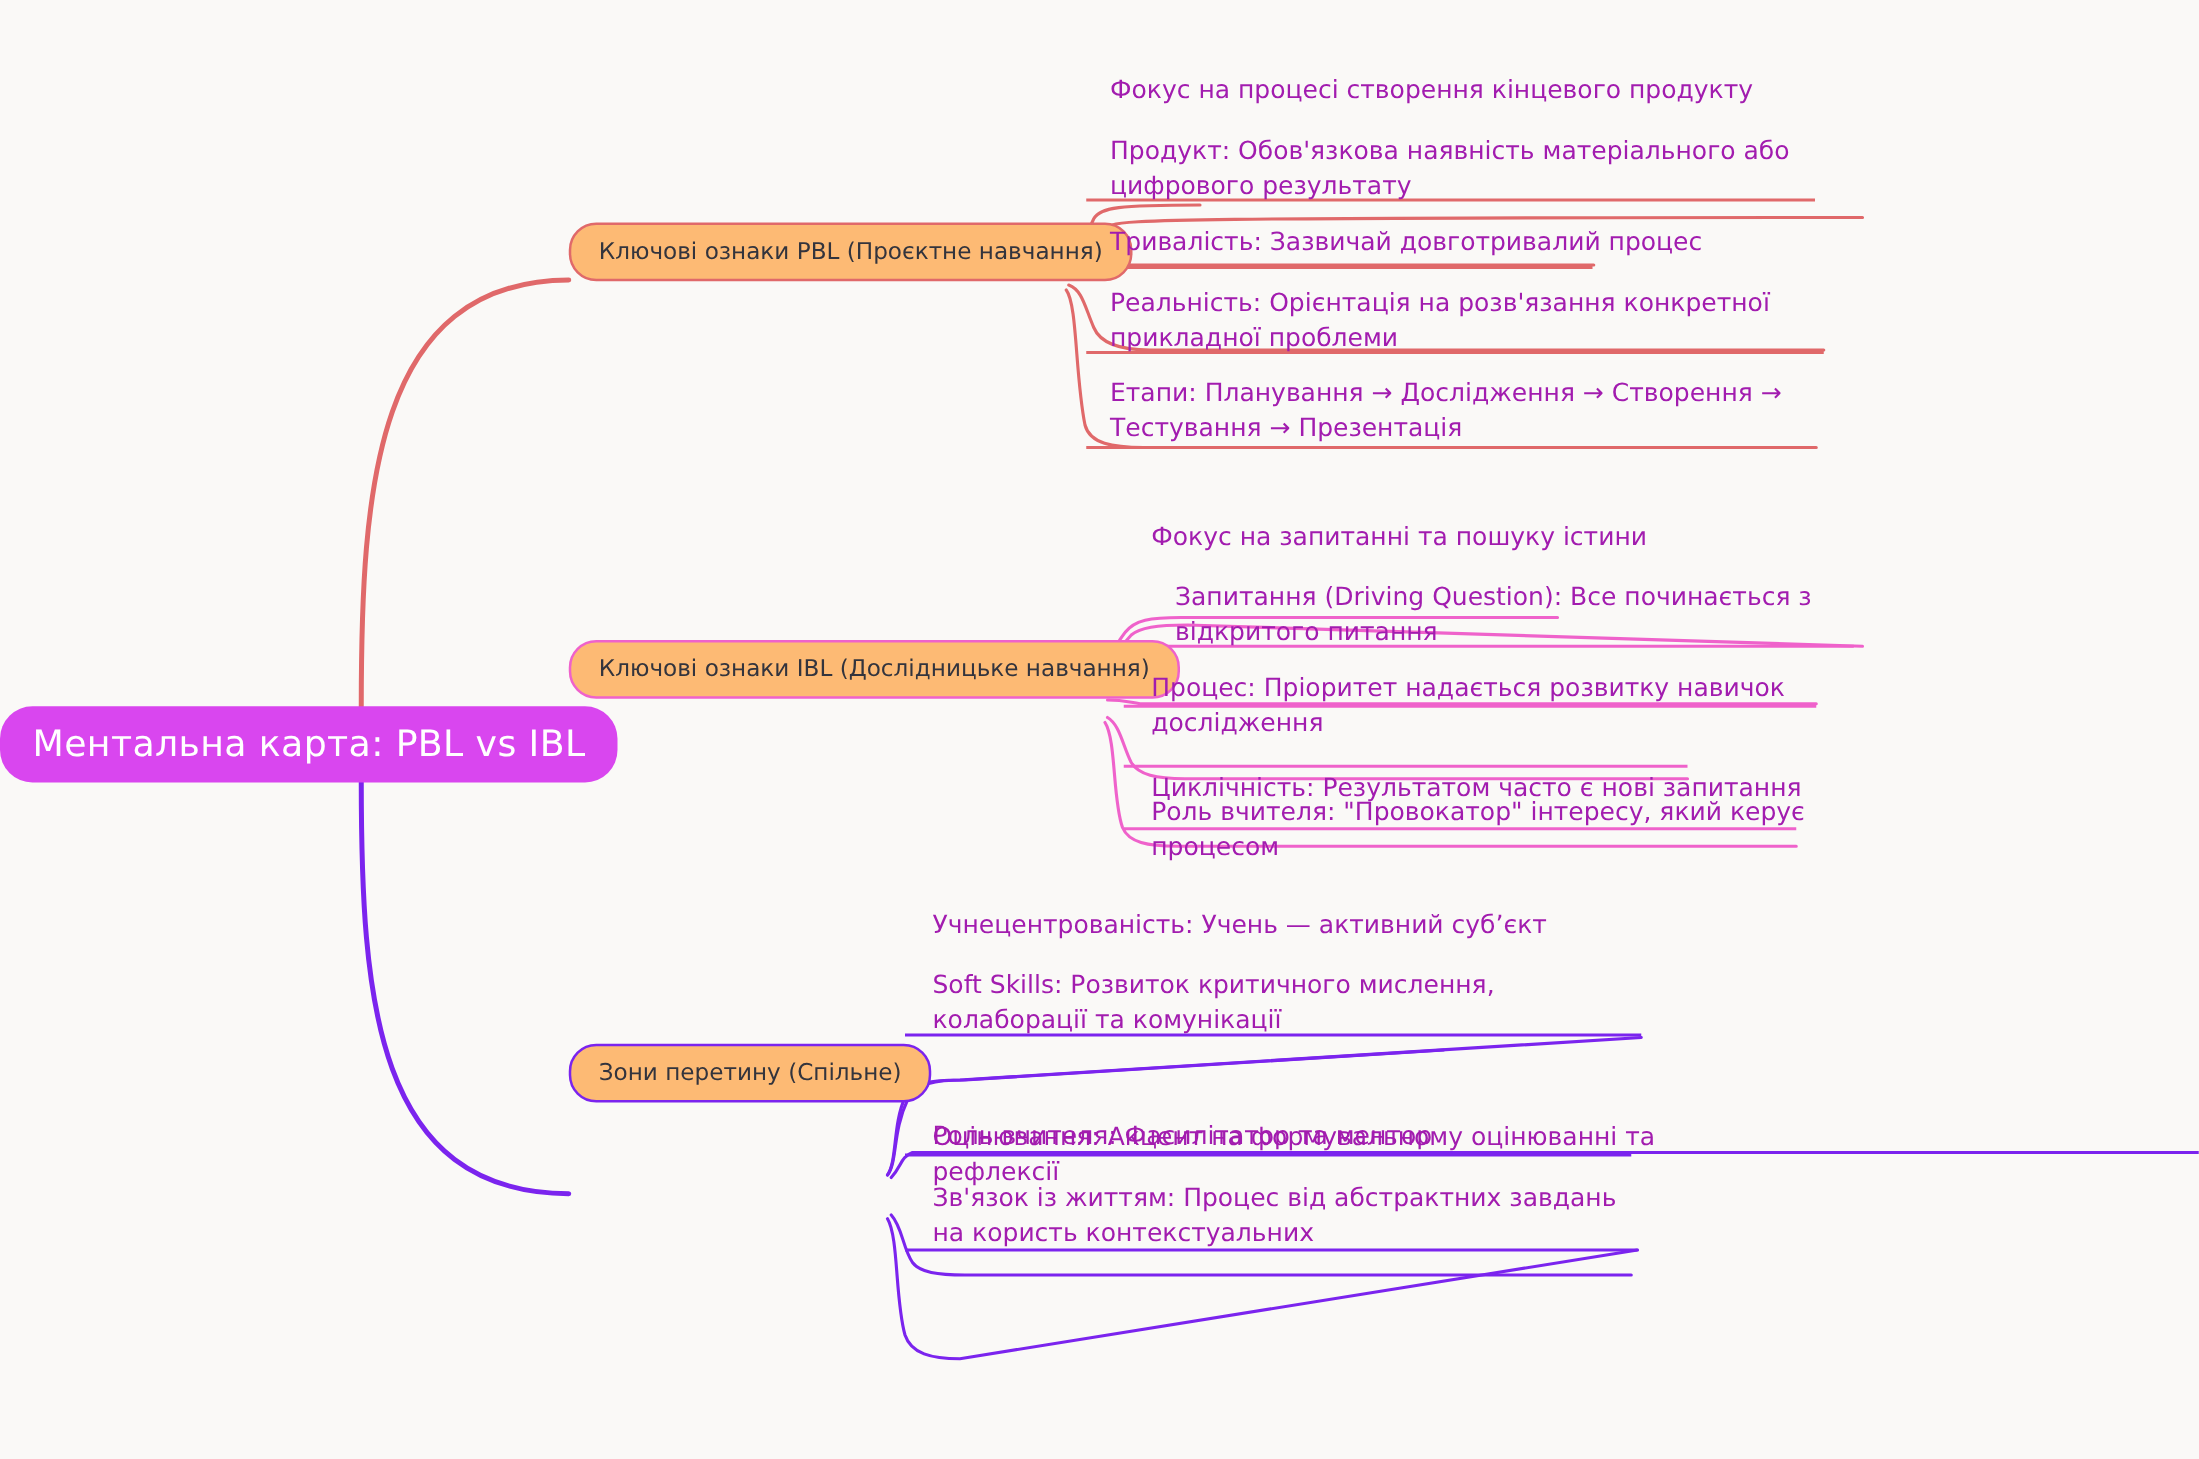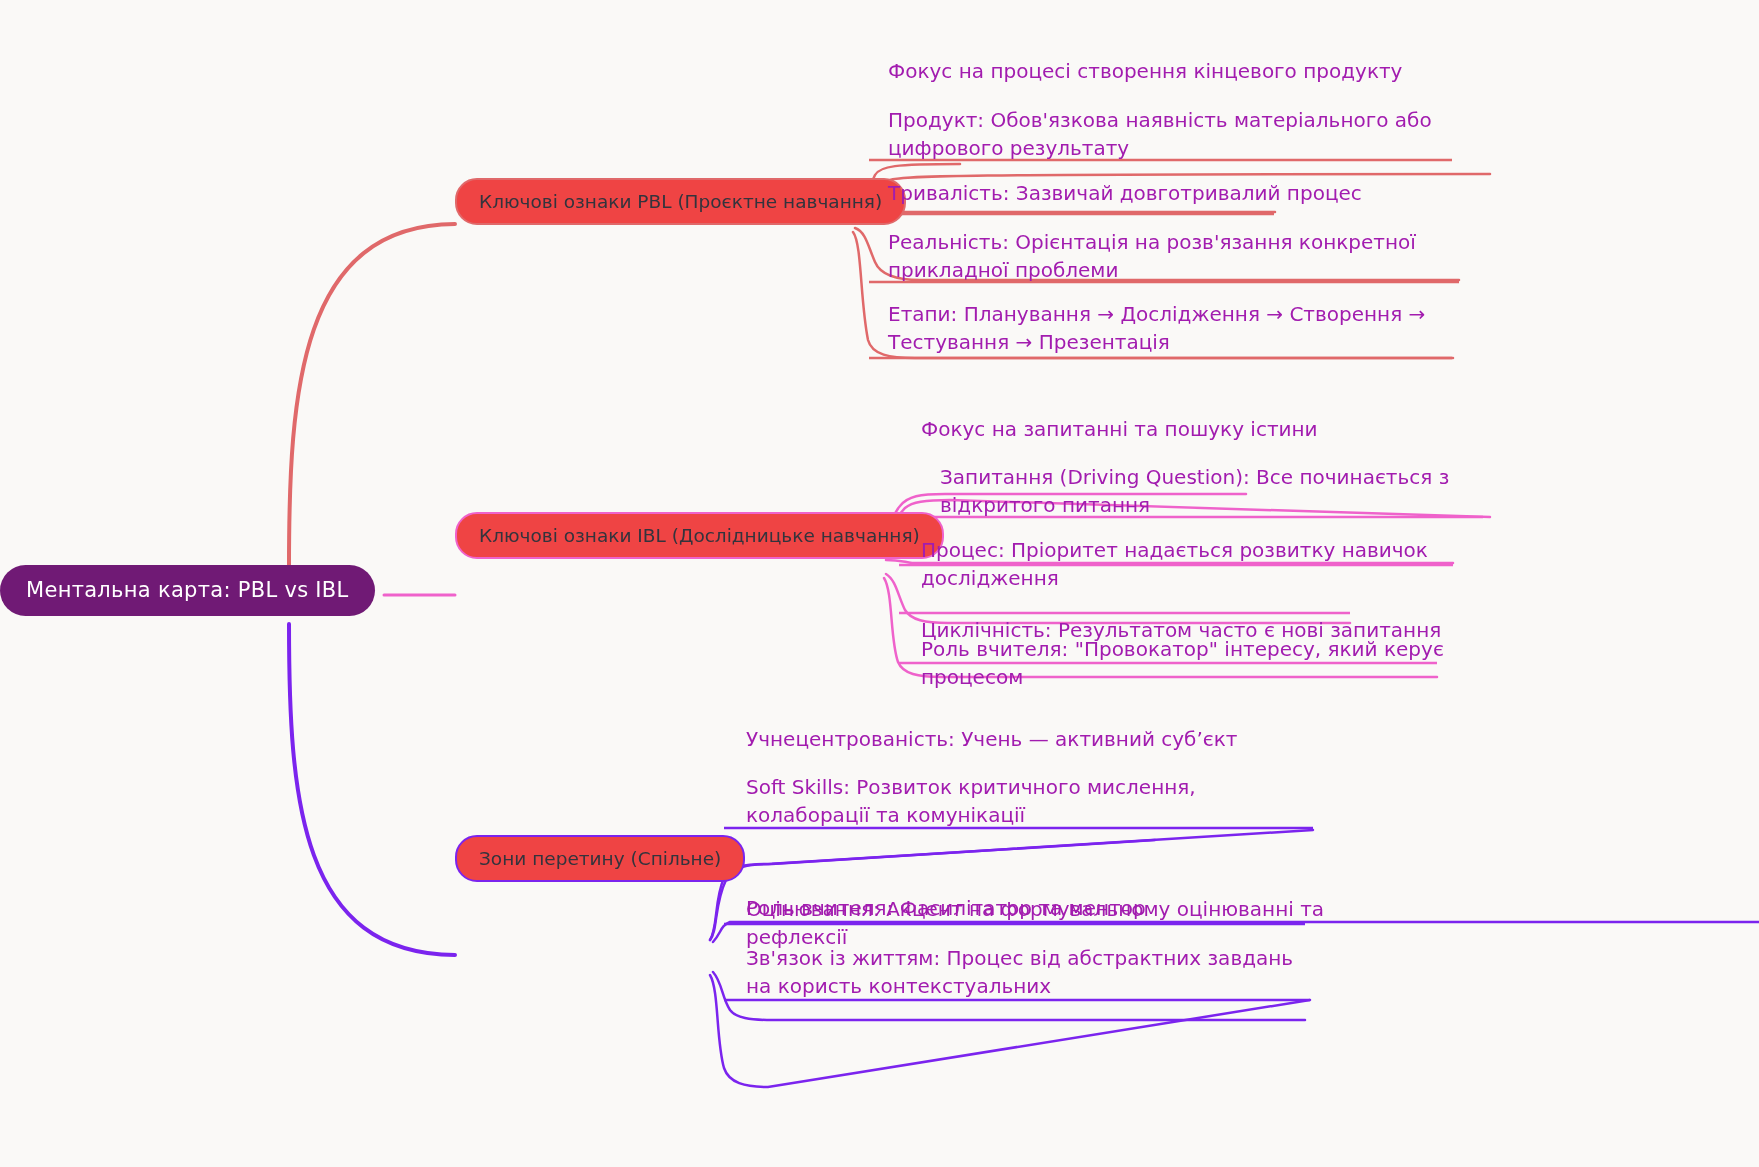--- a/index.html
+++ b/index.html
@@ -20,33 +20,33 @@
     width: 1759px;
     height: 1167px;
   }
   .connector {
     fill: none;
     stroke-linecap: round;
   }
   
   .root-node {
     position: absolute;
-    background: #701a75;
+    background: #d946ef;
     color: #ffffff;
     border-radius: 26px;
     padding: 13px 26px;
-    font-size: 21px;
+    font-size: 29px;
     letter-spacing: 0.3px;
     white-space: nowrap;
     line-height: 1.2;
   }
   
   .branch-node {
     position: absolute;
-    background: #ef4444;
+    background: #fdba74;
     border-radius: 22px;
     padding: 10px 22px;
     font-size: 18.5px;
     color: #33343d;
     white-space: nowrap;
     line-height: 1.25;
     border: 2.5px solid #888;
   }
   .branch-pbl { border-color: #e0696a; }
   .branch-ibl { border-color: #ef62cb; }

